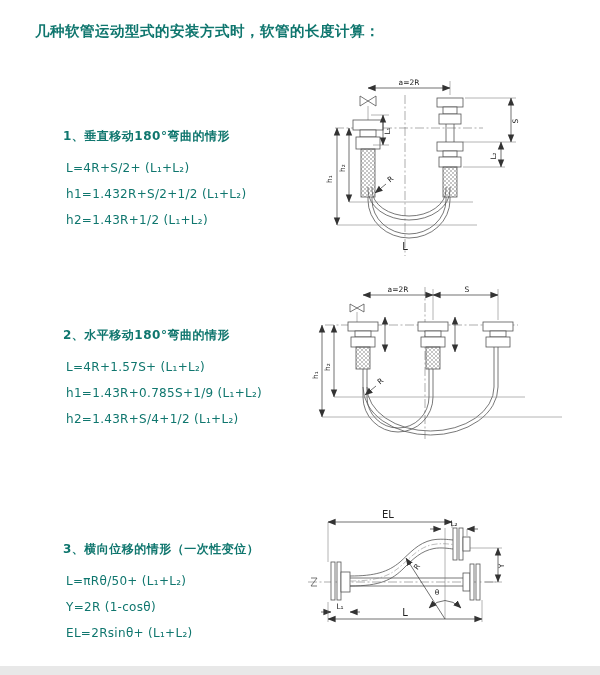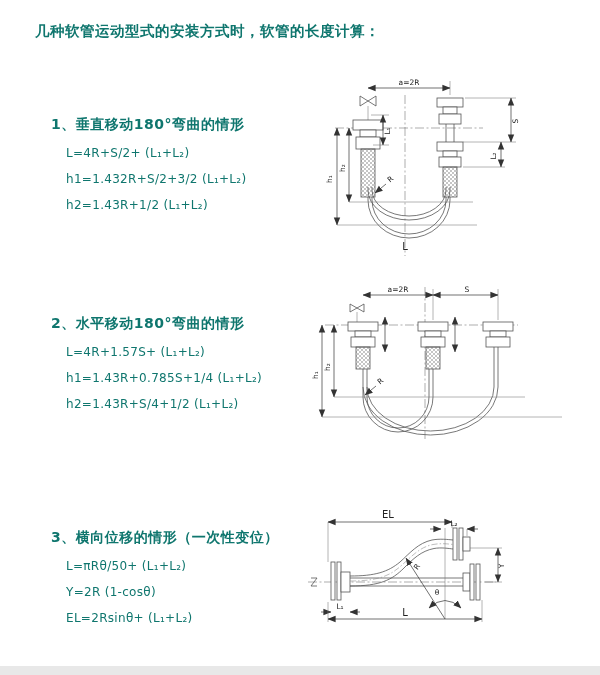--- a/index.html
+++ b/index.html
@@ -6,21 +6,21 @@
   .page{
     position:relative;width:600px;height:666px;background:#ffffff;
     font-family:"DejaVu Sans",sans-serif;color:#0f766e;overflow:hidden;
     margin:0 auto;
   }
   .title{
     position:absolute;left:35px;top:22px;font-size:14.5px;font-weight:700;
     letter-spacing:.5px;white-space:nowrap;
   }
   .sec{position:absolute;left:47px;width:300px;}
-  .sec-h{font-size:14px;font-weight:700;letter-spacing:.5px;white-space:nowrap;margin:4px;}
+  .sec-h{font-size:12px;font-weight:700;letter-spacing:.5px;white-space:nowrap;margin:16px;}
   .formula{font-size:12px;margin:12px 0 0 19px;letter-spacing:.3px;white-space:nowrap;}
   svg.diag{position:absolute;overflow:visible;}
   svg .ln{stroke:#555;stroke-width:.8;fill:none;}
   svg .fit{stroke:#555;stroke-width:.8;fill:#ffffff;}
   svg .braid{stroke:#555;stroke-width:.8;fill:url(#braidp);}
   svg .dim{stroke:#333;stroke-width:.7;fill:none;}
   svg .thin{stroke:#777;stroke-width:.55;fill:none;}
   svg .chain{stroke:#777;stroke-width:.6;fill:none;stroke-dasharray:9 2.5 2 2.5;}
   svg .cdash{stroke:#888;stroke-width:.55;fill:none;stroke-dasharray:6 2 1.5 2;}
   svg text{font-family:"DejaVu Sans",sans-serif;font-size:7.5px;fill:#222;}
@@ -40,28 +40,28 @@
         <path d="M0,4 L4,0 M0,0 L4,4" stroke="#8a8a8a" stroke-width="0.5" fill="none"></path>
       </pattern>
     </defs>
   </svg>
 
   <div class="title">几种软管运动型式的安装方式时，软管的长度计算：</div>
 
   <section class="sec" style="top:112px">
     <div class="sec-h">1、垂直移动180°弯曲的情形</div>
     <div class="formula">L=4R+S/2+ (L₁+L₂)</div>
-    <div class="formula">h1=1.432R+S/2+3/2 (L₁+L₂)</div>
+    <div class="formula">h1=1.432R+S/2+1/2 (L₁+L₂)</div>
     <div class="formula">h2=1.43R+1/2 (L₁+L₂)</div>
   </section>
 
   <section class="sec" style="top:311px">
     <div class="sec-h">2、水平移动180°弯曲的情形</div>
     <div class="formula">L=4R+1.57S+ (L₁+L₂)</div>
-    <div class="formula">h1=1.43R+0.785S+1/4 (L₁+L₂)</div>
+    <div class="formula">h1=1.43R+0.785S+1/9 (L₁+L₂)</div>
     <div class="formula">h2=1.43R+S/4+1/2 (L₁+L₂)</div>
   </section>
 
   <section class="sec" style="top:525px">
     <div class="sec-h">3、横向位移的情形（一次性变位）</div>
     <div class="formula">L=πRθ/50+ (L₁+L₂)</div>
     <div class="formula">Y=2R (1-cosθ)</div>
     <div class="formula">EL=2Rsinθ+ (L₁+L₂)</div>
   </section>
 

